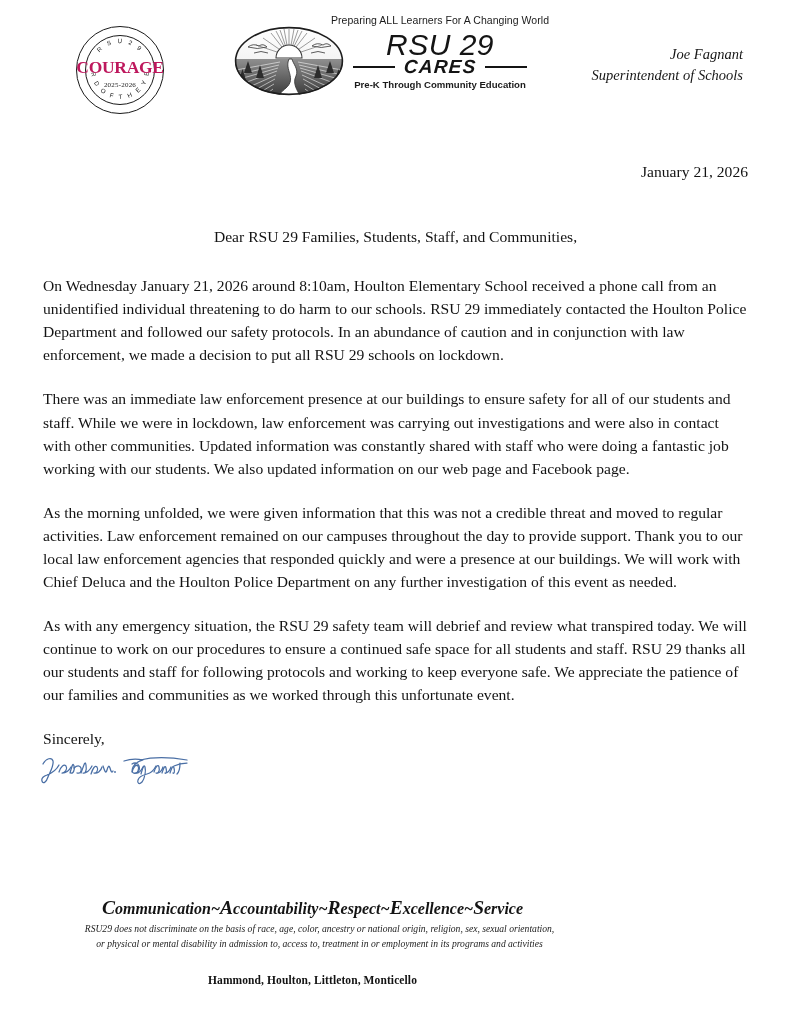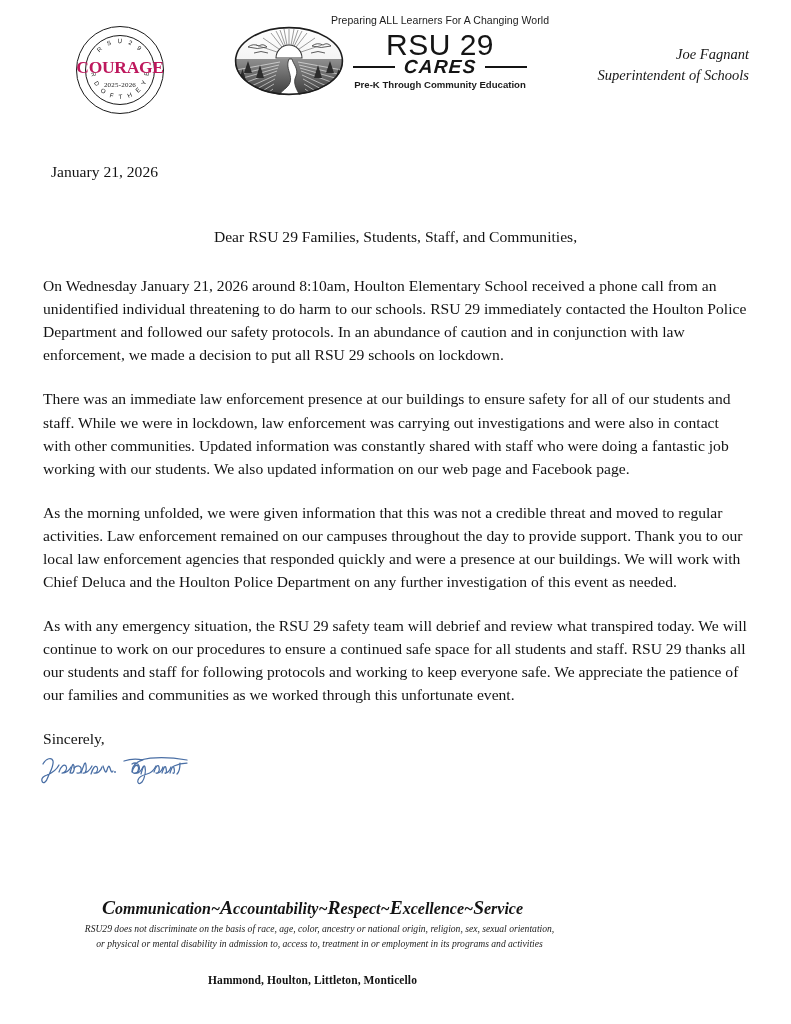--- a/index.html
+++ b/index.html
@@ -119,20 +119,21 @@
     white-space: nowrap;
   }
   .rsu-big {
     font-family: "Liberation Sans", sans-serif;
     font-size: 30px;
     font-weight: 400;
     color: #141414;
     line-height: 1.05;
     margin-top: 2px;
     letter-spacing: 0.5px;
+    font-style: italic;
   }
   .cares-row {
     display: flex;
     align-items: center;
     justify-content: center;
     gap: 9px;
     margin-top: -3px;
   }
   .cares-rule {
     display: block;
@@ -155,41 +156,41 @@
     font-size: 9.6px;
     color: #1b1b1b;
     margin-top: 3px;
     white-space: nowrap;
     font-weight: bold;
   }
 
   
   .super-block {
     position: absolute;
-    right: 42px;
+    right: 48px;
     top: 44px;
     text-align: right;
     font-family: "Liberation Serif", serif;
     font-style: italic;
     font-size: 14.5px;
     color: #161616;
     line-height: 1.45;
   }
 
   
   .letter {
     position: absolute;
     left: 43px;
     top: 160px;
     width: 705px;
     font-size: 15.6px;
     line-height: 1.48;
     color: #131313;
   }
-  .date-line { margin: 0 0 42px 8px; }
+  .date-line { margin: 0 0 42px 16px; text-align: right; }
   .salutation { margin: 0 0 26px 0; text-align: center; }
   .para {
     margin: 0 0 21px 0;
     text-align: left;
   }
   .closing { margin: 18px 0 0 0; }
 
   
   .signature {
     margin: 2px 0 2px -3px;

